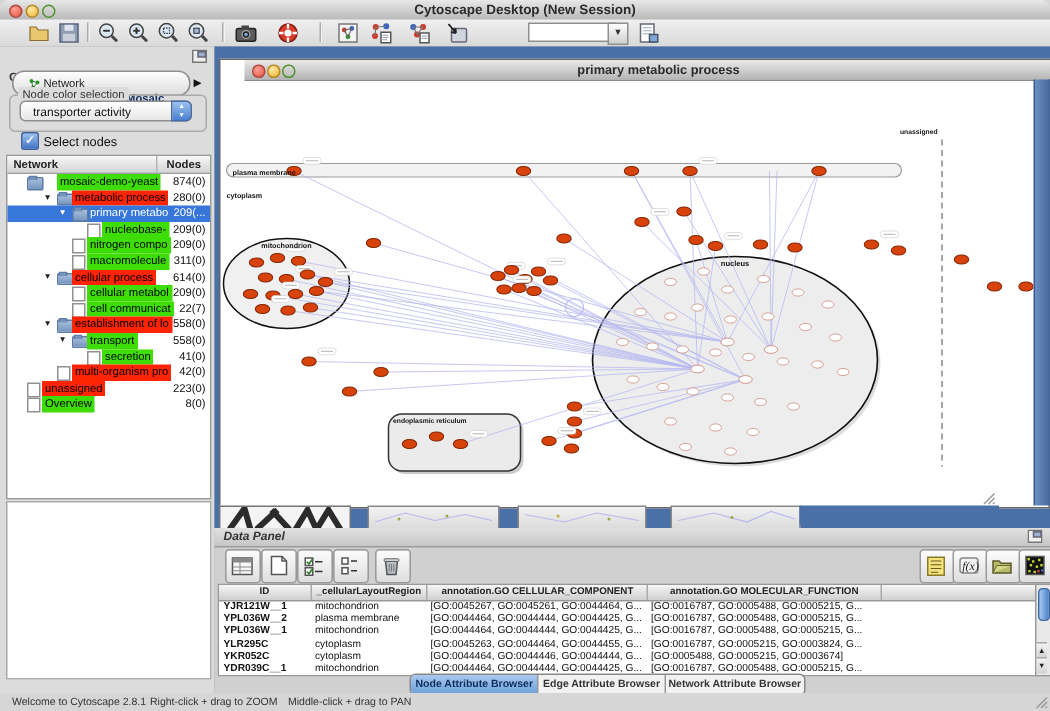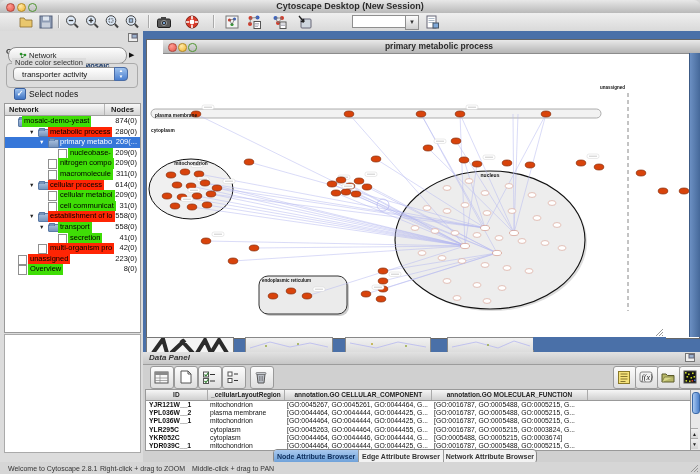--- a/index.html
+++ b/index.html
@@ -199,21 +199,21 @@
 
   <div id="tree-box" class="abs">
     <div id="tree-header">
       <span class="c1">Network</span>
       <span class="div"></span>
       <span class="c2">Nodes</span>
     </div>
     <div id="tree-rows">
         <div class="trow">
           <span class="fico" style="left:13px"></span>
-          <span class="nm green" style="left:17px">mosaic-demo-yeast</span>
+          <span class="nm green" style="left:33px">mosaic-demo-yeast</span>
           <span class="ct">874(0)</span>
         </div>
         <div class="trow">
           <span class="exp" style="left:24px">▼</span>
           <span class="fico" style="left:33px"></span>
           <span class="nm red" style="left:43px">metabolic process</span>
           <span class="ct">280(0)</span>
         </div>
         <div class="trow selected">
           <span class="exp" style="left:34px">▼</span>
@@ -243,21 +243,21 @@
           <span class="ct">614(0)</span>
         </div>
         <div class="trow">
           <span class="pico" style="left:43px"></span>
           <span class="nm green" style="left:53px">cellular metabol</span>
           <span class="ct">209(0)</span>
         </div>
         <div class="trow">
           <span class="pico" style="left:43px"></span>
           <span class="nm green" style="left:53px">cell communicat</span>
-          <span class="ct">31(0)</span>
+          <span class="ct">22(7)</span>
         </div>
         <div class="trow">
           <span class="exp" style="left:24px">▼</span>
           <span class="fico" style="left:33px"></span>
           <span class="nm red" style="left:43px">establishment of lo</span>
           <span class="ct">558(0)</span>
         </div>
         <div class="trow">
           <span class="exp" style="left:34px">▼</span>
           <span class="fico" style="left:43px"></span>

